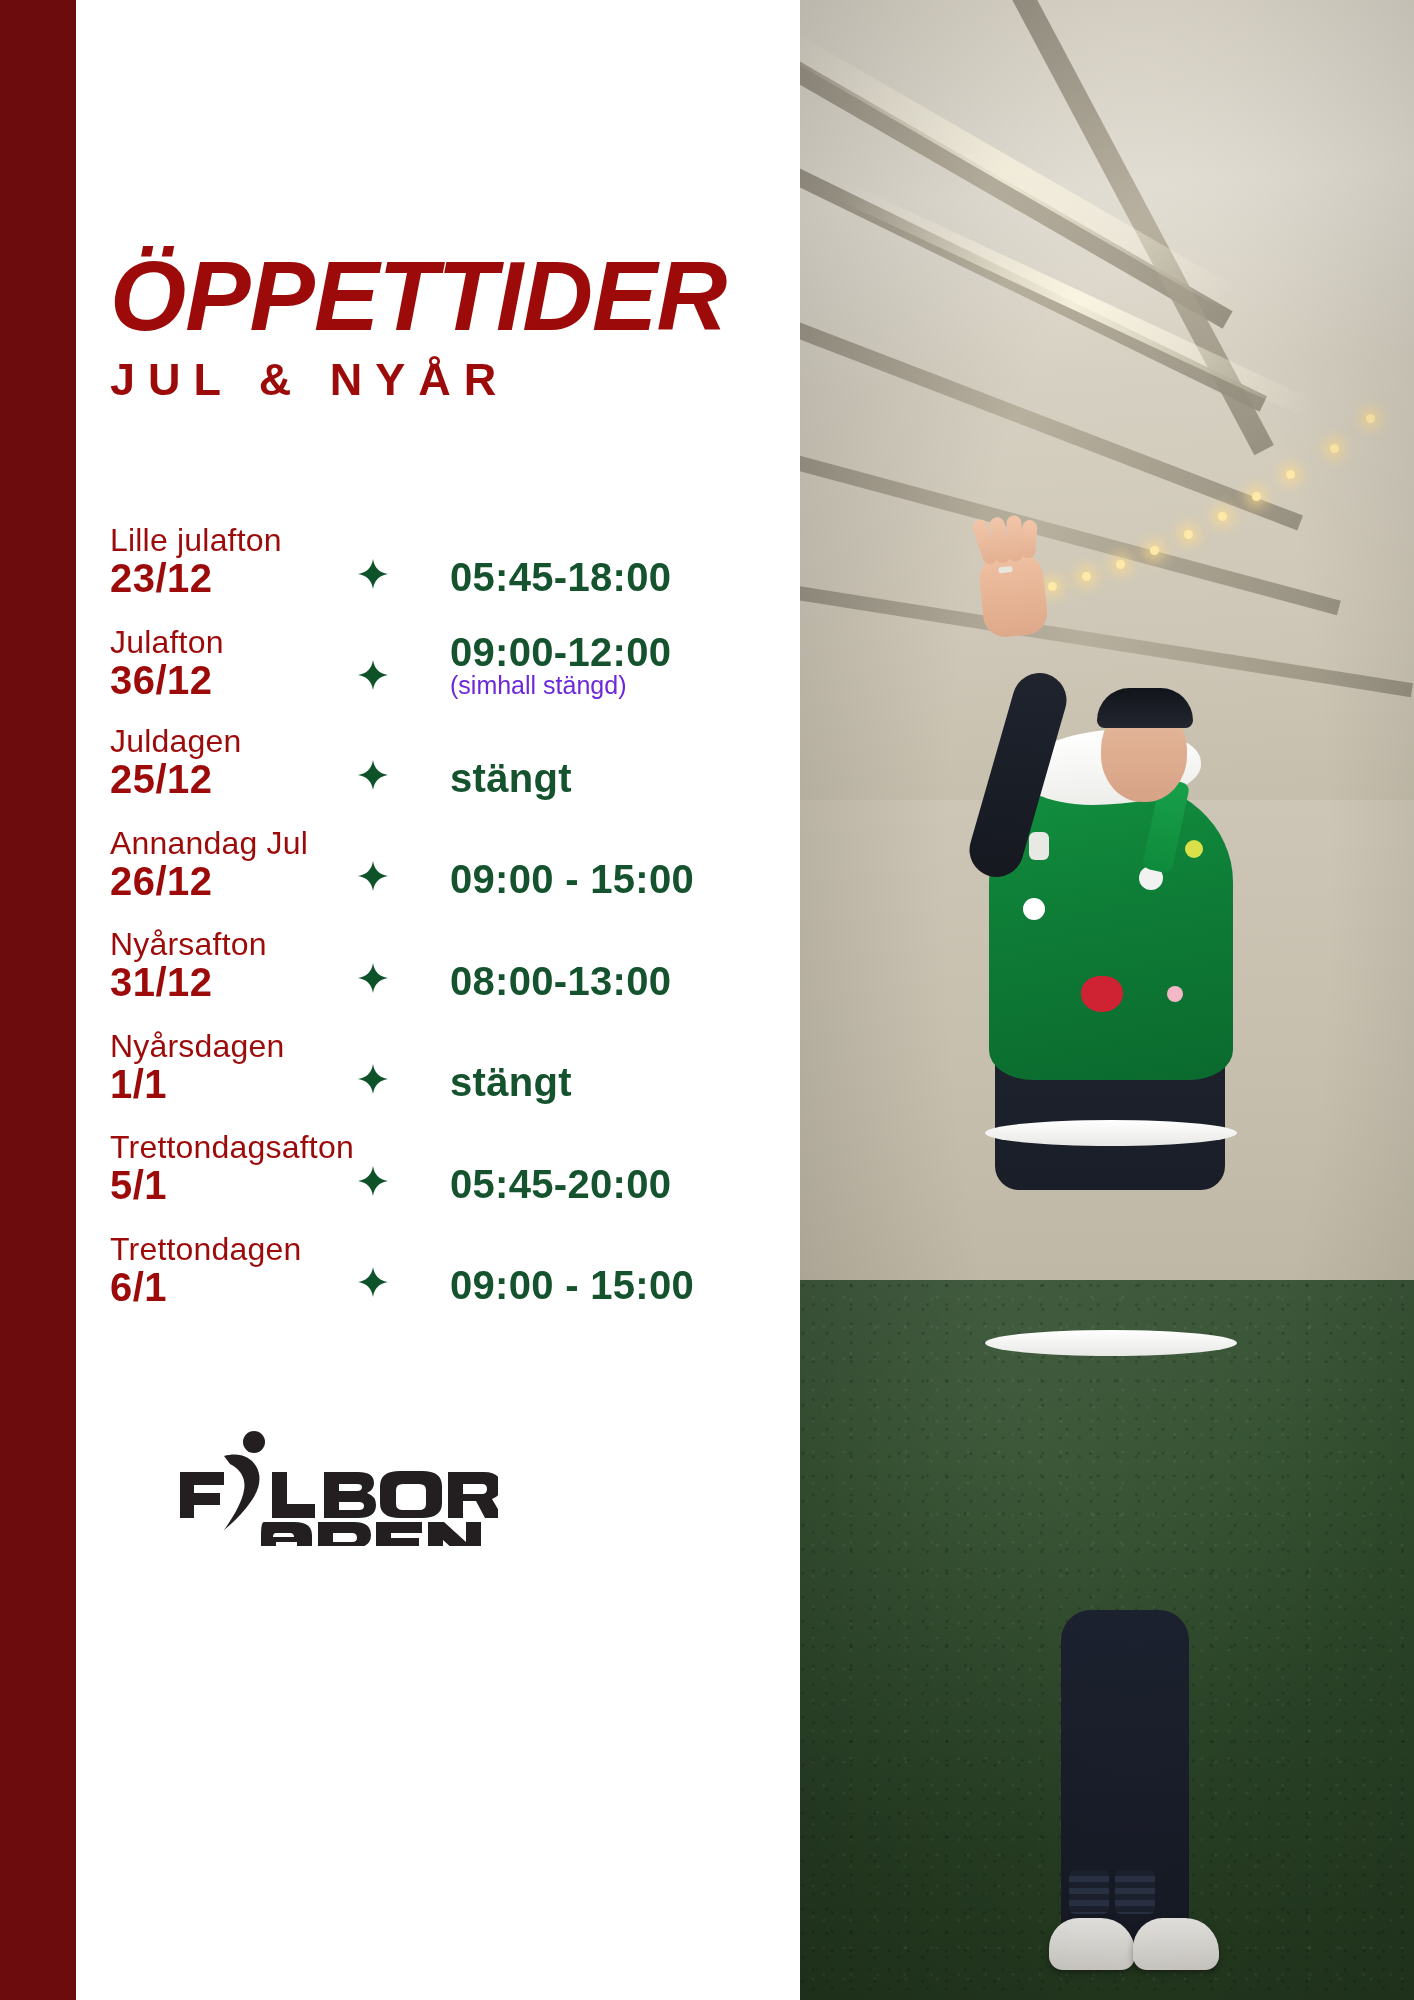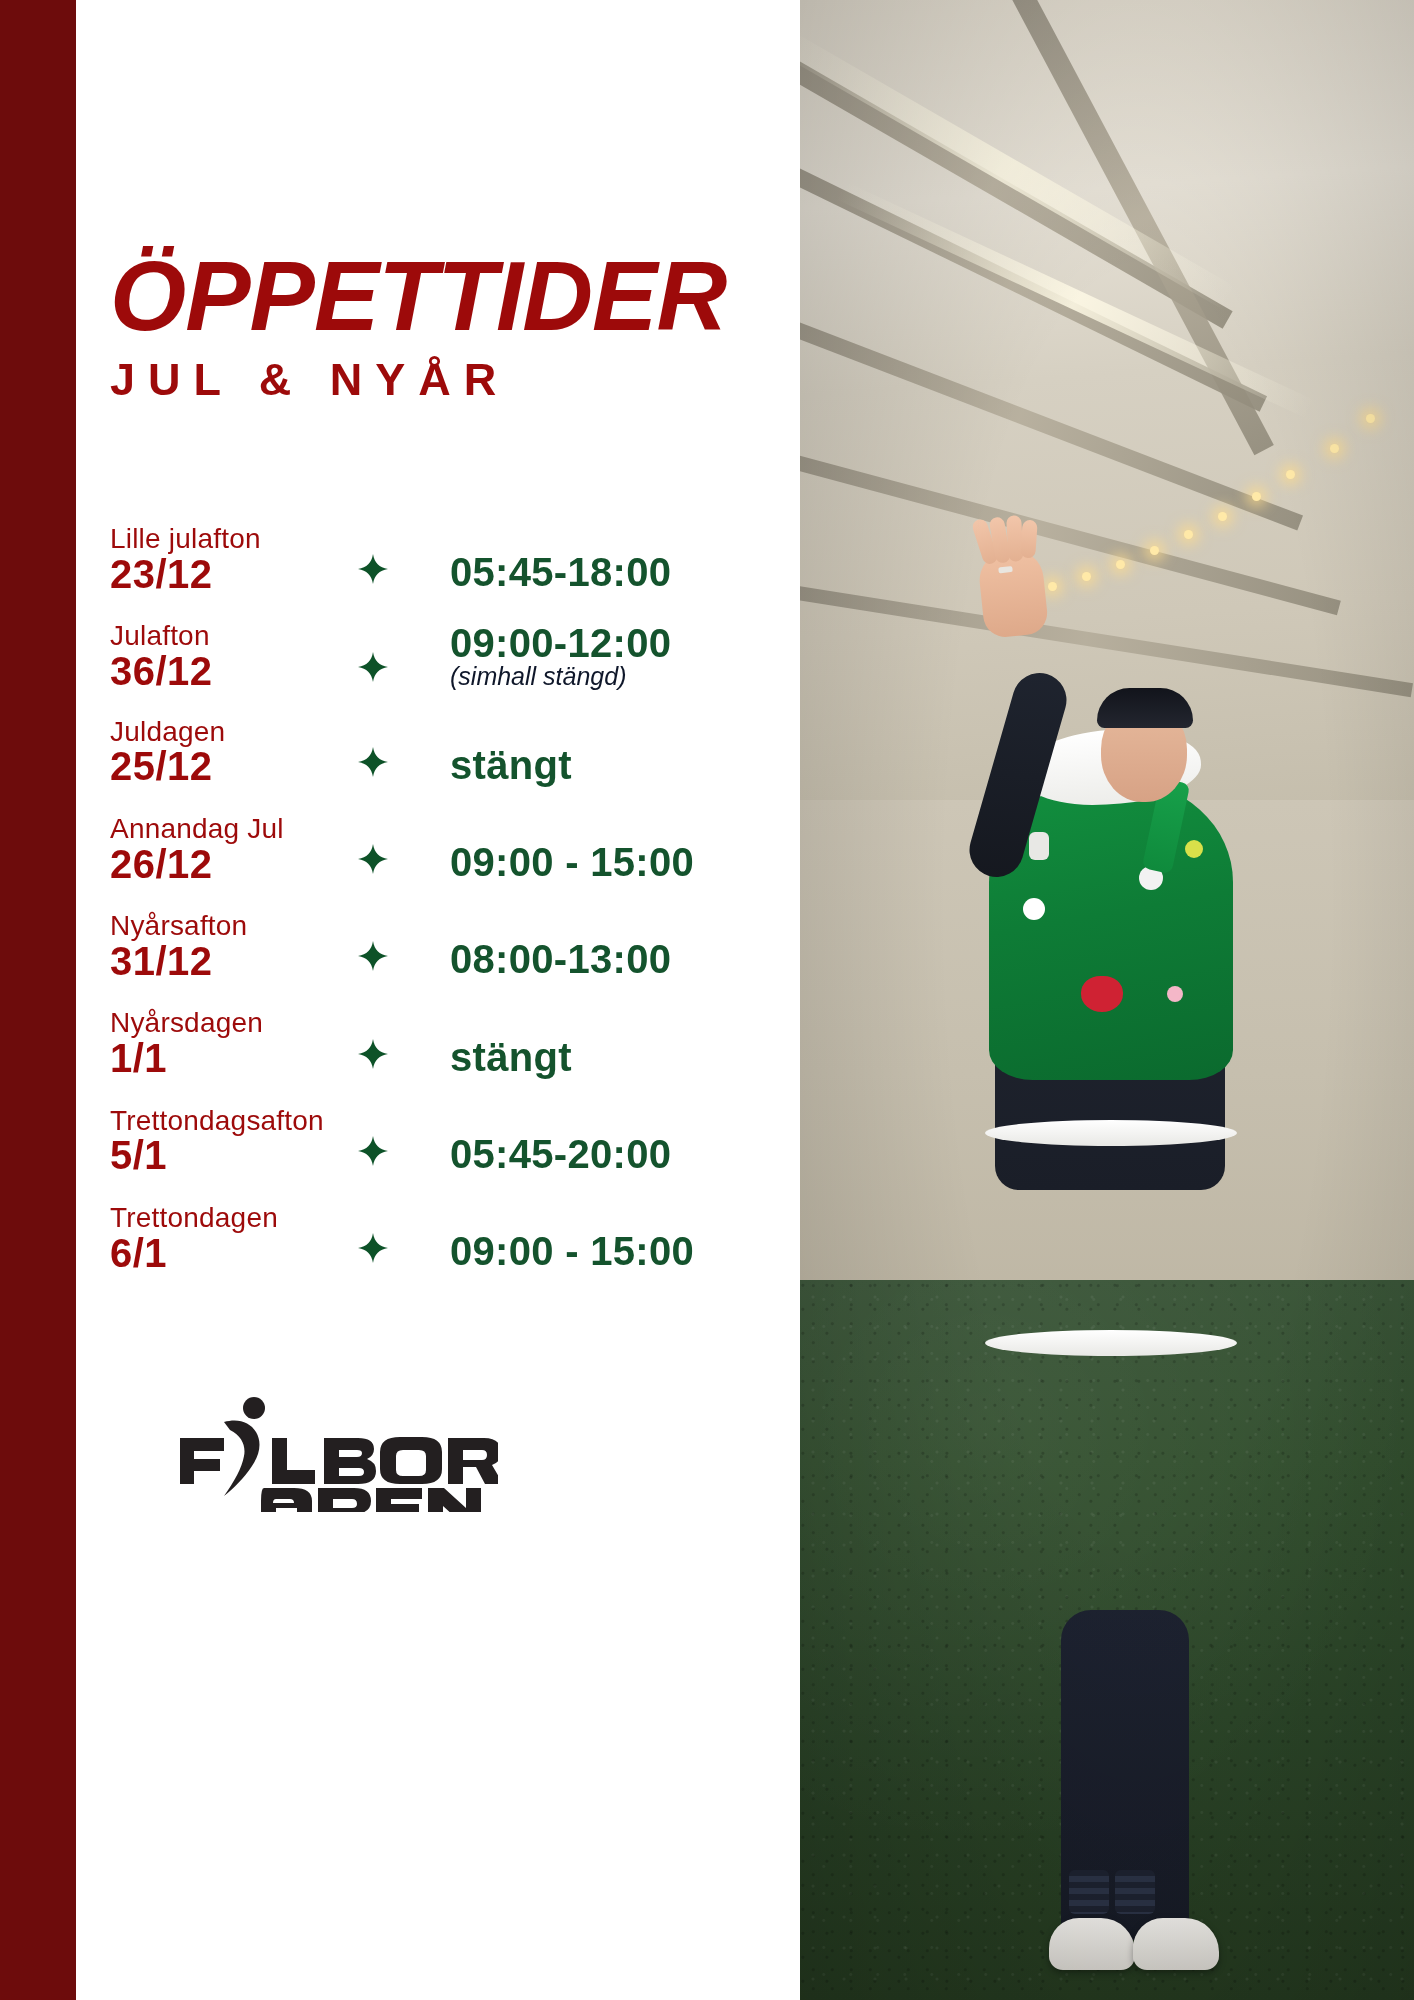--- a/index.html
+++ b/index.html
@@ -58,21 +58,21 @@
     display:grid;
     grid-template-columns:248px 92px 1fr;
     align-items:end;
     margin-bottom:26px;
     position:relative;
   }
   .row:last-child { margin-bottom:3px; }
 
   .daycell { display:flex; flex-direction:column; }
   .day-name {
-    font-size:28px;
+    font-size:32px;
     font-weight:400;
     color:#9d0a0a;
     line-height:1.06;
     letter-spacing:0.2px;
   }
   .day-date {
     font-size:40px;
     font-weight:bold;
     color:#9d0a0a;
     line-height:1.04;
@@ -97,25 +97,24 @@
     font-size:40px;
     font-weight:bold;
     color:#14532d;
     line-height:1.05;
     letter-spacing:0.3px;
     white-space:nowrap;
   }
   .time-note {
     font-size:25px;
     font-weight:400;
-    color:#0f172a;
+    color:#6d28d9;
     line-height:1.1;
     margin-top:-1px;
     white-space:nowrap;
-    font-style:italic;
   }
   .row.has-note { margin-bottom:24px; }
 
   
   .logo-wrap {
     margin-top:118px;
     margin-left:58px;
     width:330px;
   }
   .logo-svg { width:330px; height:auto; display:block; }

